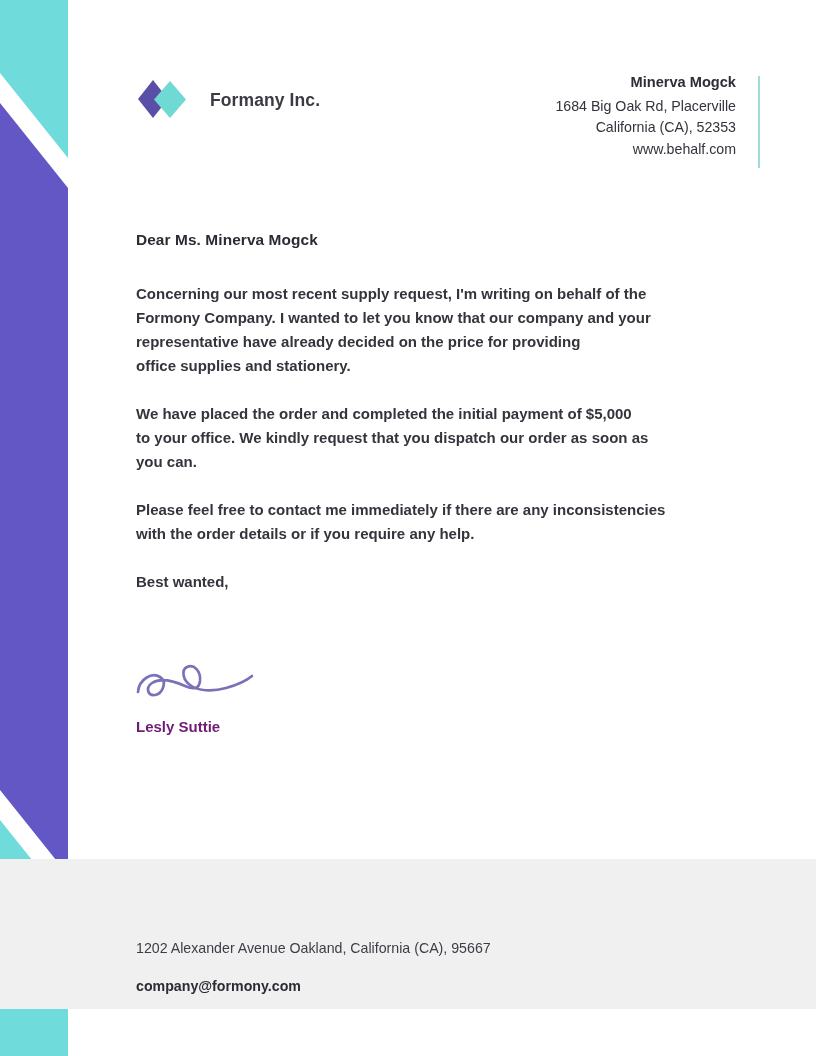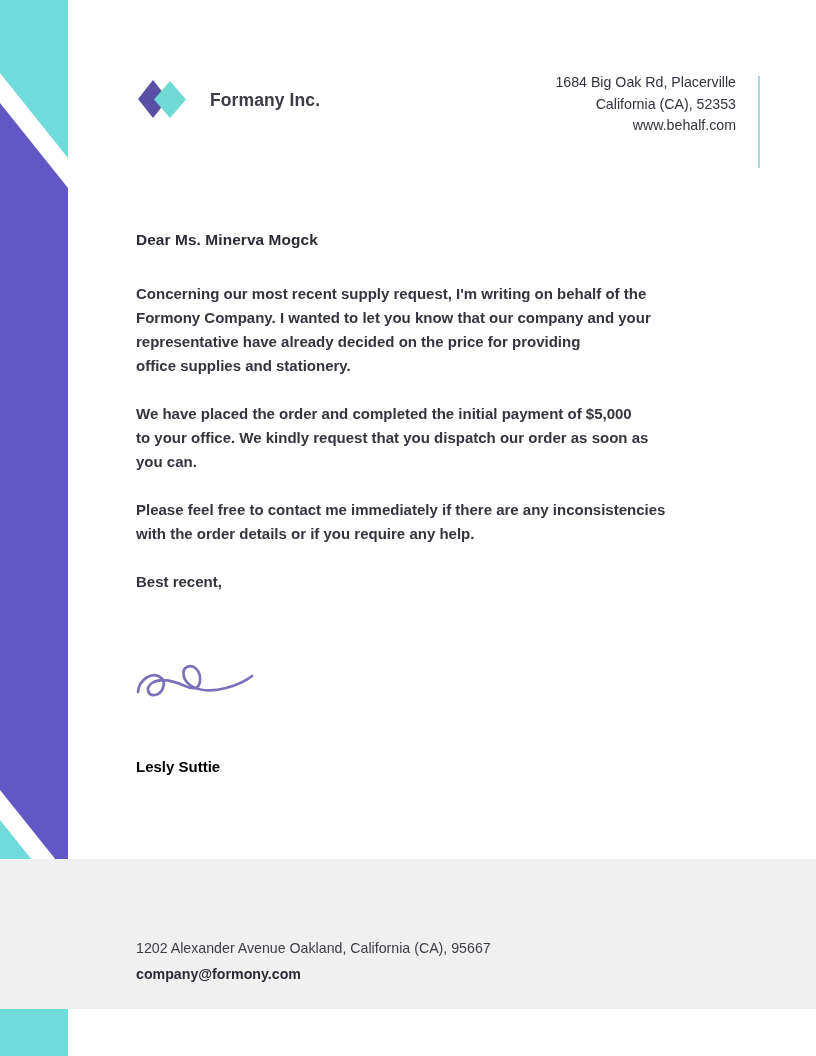--- a/index.html
+++ b/index.html
@@ -121,24 +121,24 @@
     left: 136px;
     top: 648px;
     width: 420px;
   }
   .signature-mark {
     display: block;
     width: 130px;
     height: 58px;
   }
   .signer-name {
-    margin-top: 52px;
+    margin-top: 12px;
     font-size: 15px;
     font-weight: 700;
-    color: #000000;
+    color: #701a75;
   }
   .signer-title {
     margin-top: 8px;
     font-size: 14.2px;
     font-weight: 400;
     color: #3a3a44;
   }
 
   
   .footer {
@@ -154,21 +154,21 @@
     left: 136px;
     top: 78px;
   }
   .footer-address {
     font-size: 14.2px;
     font-weight: 400;
     color: #3d3d46;
     line-height: 1.55;
   }
   .footer-email {
-    margin-top: 4px;
+    margin-top: 16px;
     font-size: 14.2px;
     font-weight: 700;
     color: #2b2b34;
     line-height: 1.55;
   }
 </style>
 </head>
 <body>
 
 <div class="page">
@@ -183,40 +183,41 @@
 
     <div class="brand">
       <svg class="brand-mark" viewBox="0 0 52 44" aria-hidden="true">
         <polygon points="17,2 32,21 17,40 2,21" fill="#5A4FA6"></polygon>
         <polygon points="34,3 50,21.5 34,40 18,21.5" fill="#6FD9D4"></polygon>
       </svg>
       <span class="brand-name">Formany Inc.</span>
     </div>
 
     <div class="sender-block">
+      <div class="sender-name">Minerva Mogck</div>
       <div class="sender-line">1684 Big Oak Rd, Placerville</div>
       <div class="sender-line">California (CA), 52353</div>
       <div class="sender-line">www.behalf.com</div>
     </div>
 
     <div class="header-rule"></div>
   </div>
 
   <div class="letter">
     <p class="salutation">Dear Ms. Minerva Mogck</p>
     <p class="para">Concerning our most recent supply request, I'm writing on behalf of the
 Formony Company. I wanted to let you know that our company and your
 representative have already decided on the price for providing
 office supplies and stationery.</p>
     <p class="para">We have placed the order and completed the initial payment of $5,000
 to your office. We kindly request that you dispatch our order as soon as
 you can.</p>
     <p class="para">Please feel free to contact me immediately if there are any inconsistencies
 with the order details or if you require any help.</p>
-    <p class="para closing">Best recent,</p>
+    <p class="para closing">Best wanted,</p>
   </div>
 
   <div class="signature">
     <svg class="signature-mark" viewBox="0 0 130 58" aria-hidden="true">
       <path d="M2,44 C3,31 16,24 24,29 C32,34 26,46 19,47
                C12,48 9,40 16,35 C25,29 40,34 49,38
                C58,42 63,41 64,33 C65,23 58,16 51,19
                C45,22 47,32 54,37 C62,43 76,44 90,40
                C101,37 110,33 116,28" fill="none" stroke="#7A72B8" stroke-width="2.7" stroke-linecap="round" stroke-linejoin="round"></path>
     </svg>

